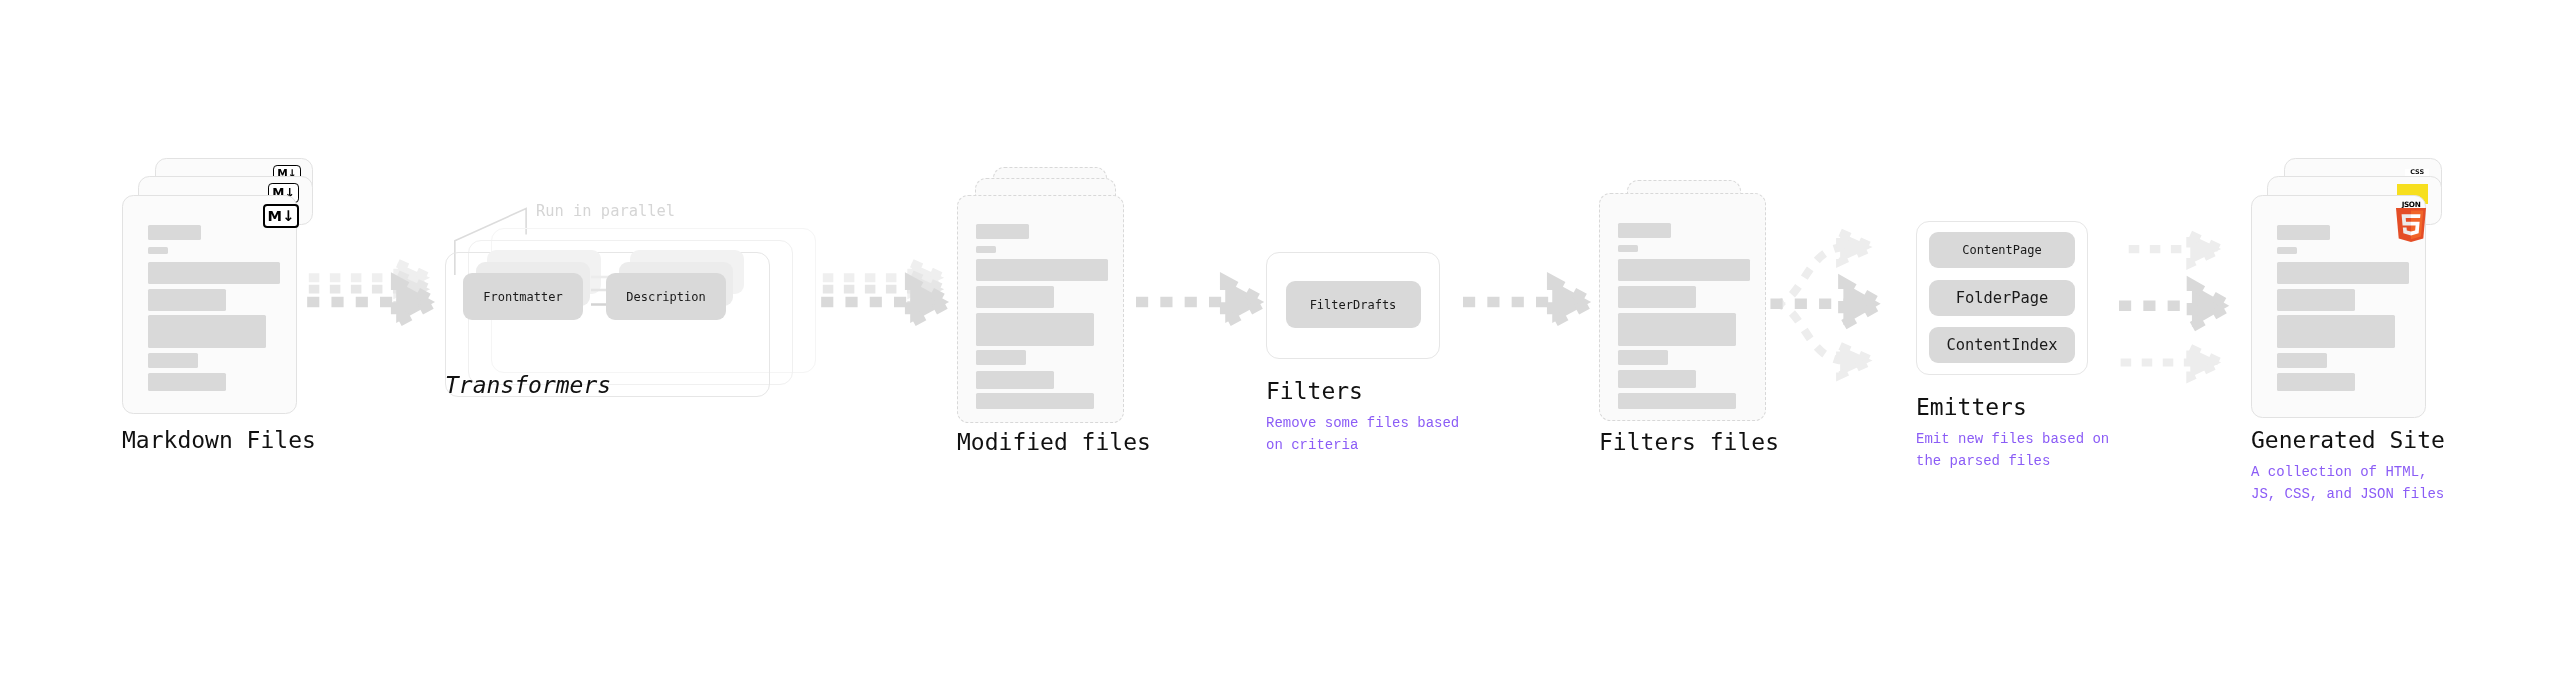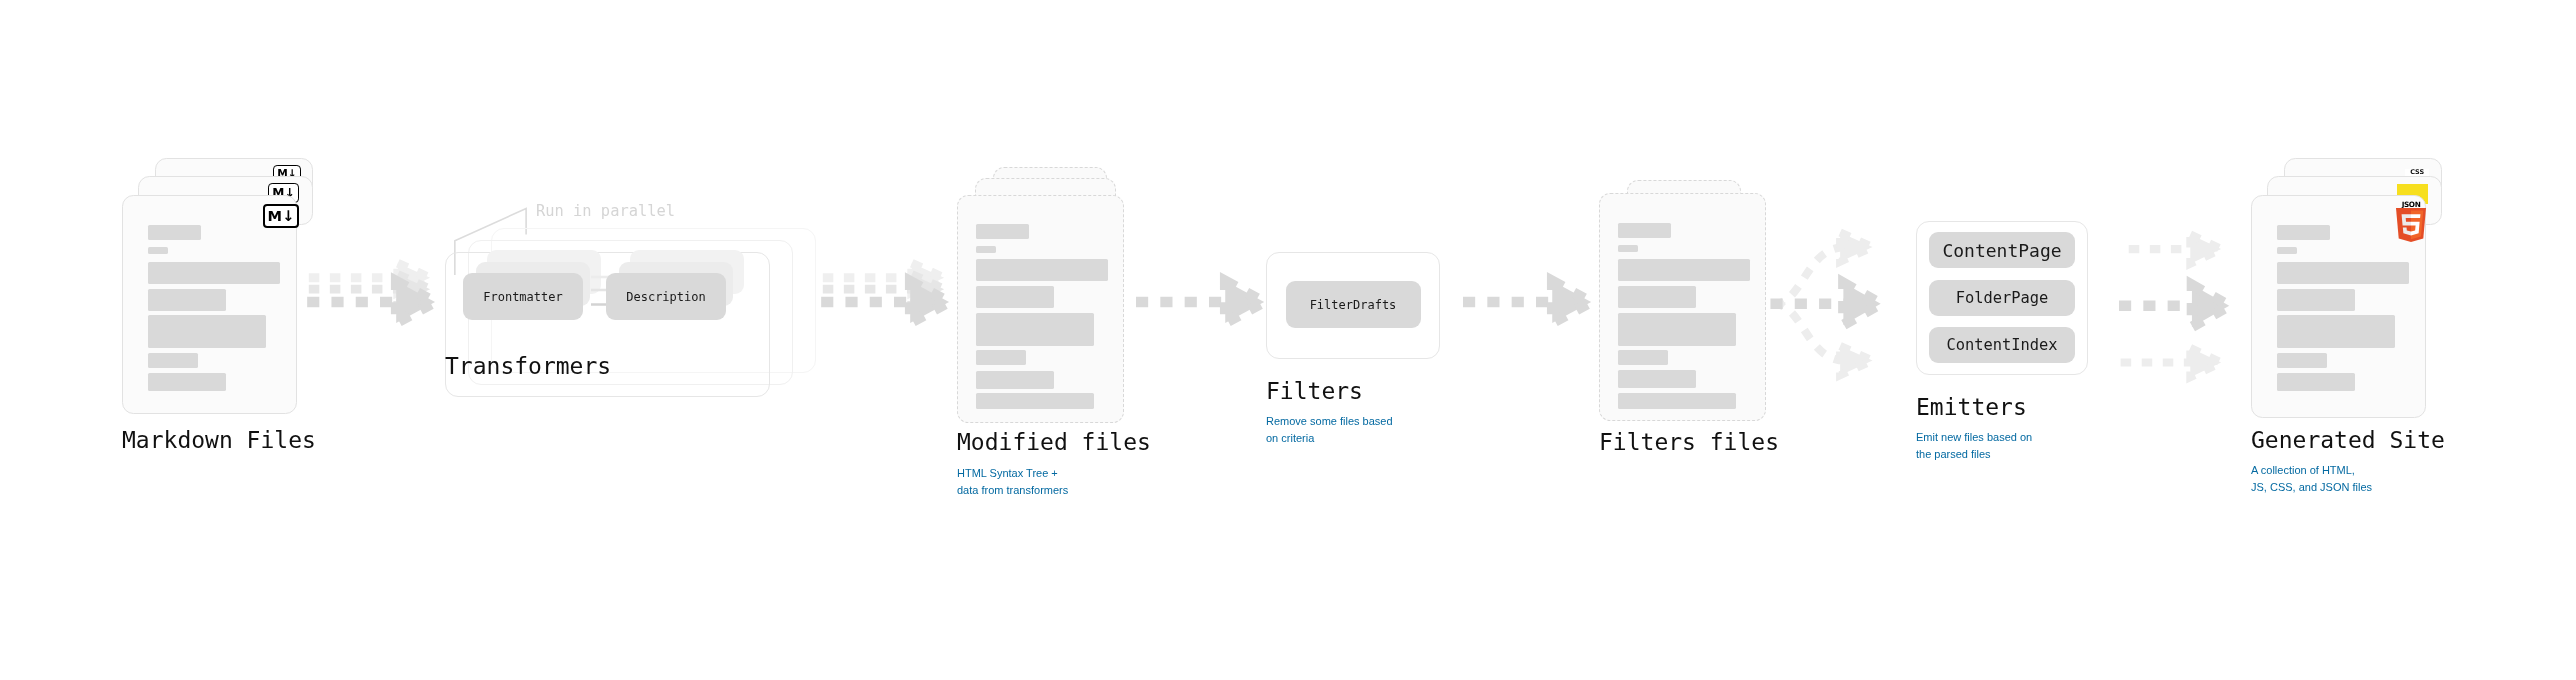--- a/index.html
+++ b/index.html
@@ -77,22 +77,22 @@
   .pill.ghost2 { background: #f2f2f2; color: transparent; }
 
   
   .title {
     position: absolute;
     font-size: 23px; color: #111; white-space: nowrap;
     font-family: "DejaVu Sans Mono", "Liberation Mono", monospace;
   }
   .sub {
     position: absolute;
-    font-size: 11px; line-height: 1.55; color: #0369a1;
-    font-family: Liberation Sans, sans-serif;
+    font-size: 14px; line-height: 1.55; color: #8b5cf6;
+    font-family: Liberation Mono, monospace;
     white-space: pre-line;
   }
   .sub ul { list-style: none; }
   .sub li { white-space: nowrap; }
   .sub li:before { content: "\2022\00a0"; }
   .note {
     position: absolute; font-size: 15.4px; color: #d5d5d5;
     font-family: "DejaVu Sans Mono", "Liberation Mono", monospace;
     white-space: nowrap;
   }
@@ -166,21 +166,21 @@
       <g stroke="#d3d3d3" stroke-width="3" fill="#d3d3d3">
         <line x1="0" y1="40" x2="52" y2="40"></line>
           <polygon points="50,34 64,40 50,46"></polygon>
       </g>
     </svg>
 
     <div class="pill" style="left:18px; top:78px; width:120px; height:47px;">Frontmatter</div>
     <div class="pill" style="left:161px; top:78px; width:120px; height:47px;">Description</div>
   </div>
 
-  <div class="title" style="left:445px; top:353px;">Transformers</div>
+  <div class="title" style="left:445px; top:372px;font-style:italic;">Transformers</div>
 
   <svg style="left:821px; top:260px;" width="146" height="89" viewBox="0 0 180 110">
     <g stroke="#efefef" stroke-width="11" stroke-dasharray="13 13" fill="#efefef">
       <line x1="2" y1="22" x2="118" y2="22"></line>
         <polygon points="112,4 152,22 112,40"></polygon>
     </g>
     <g stroke="#e6e6e6" stroke-width="11" stroke-dasharray="13 13" fill="#e6e6e6">
       <line x1="2" y1="36" x2="118" y2="36"></line>
         <polygon points="112,18 152,36 112,54"></polygon>
     </g>
@@ -198,22 +198,20 @@
       <div class="sk" style="left:18px; top:50px; width:19.5px; height:6.5px;"></div>
       <div class="sk" style="left:18px; top:63px; width:132px; height:22px;"></div>
       <div class="sk" style="left:18px; top:90px; width:78px; height:22px;"></div>
       <div class="sk" style="left:18px; top:117px; width:118px; height:32.5px;"></div>
       <div class="sk" style="left:18px; top:154px; width:50px; height:15.4px;"></div>
       <div class="sk" style="left:18px; top:175px; width:78px; height:18px;"></div>
       <div class="sk" style="left:18px; top:197px; width:118px; height:16.3px;"></div>
     </div>
   </div>
   <div class="title" style="left:957px; top:429px;">Modified files</div>
-  <div class="sub" style="left:957px; top:465px;">HTML Syntax Tree +
-data from transformers</div>
 
   <svg style="left:1136px; top:284px;" width="146" height="49" viewBox="0 0 180 60">
     <g stroke="#d9d9d9" stroke-width="13" stroke-dasharray="15 15" fill="#d9d9d9">
       <line x1="0" y1="22" x2="118" y2="22"></line>
         <polygon points="110,-4 158,22 110,48"></polygon>
     </g>
   </svg>
 
   <div class="stack" style="left:1266px; top:252px; width:187px; height:114px;">
     <div class="gbox" style="left:0px; top:0px; width:174px; height:107px;"></div>
@@ -255,21 +253,21 @@
         <polygon points="86,148 126,166 86,184"></polygon>
     </g>
     <g stroke="#d9d9d9" stroke-width="13" stroke-dasharray="15 15" fill="#d9d9d9">
       <line x1="0" y1="96" x2="96" y2="96"></line>
         <polygon points="90,70 136,96 90,122"></polygon>
     </g>
   </svg>
 
   <div class="stack" style="left:1916px; top:221px; width:203px; height:163px;">
     <div class="gbox" style="left:0px; top:0px; width:172px; height:154px;"></div>
-    <div class="pill" style="left:13px; top:11.4px; width:146px; height:36px; font-size:18px;">ContentPage</div>
+    <div class="pill" style="left:13px; top:11.4px; width:146px; height:36px; font-size:12px;">ContentPage</div>
     <div class="pill" style="left:13px; top:59px; width:146px; height:36px; font-size:15.4px;text-align:right;">FolderPage</div>
     <div class="pill" style="left:13px; top:106px; width:146px; height:36px; font-size:15.4px;">ContentIndex</div>
   </div>
   <div class="title" style="left:1916px; top:394px;">Emitters</div>
   <div class="sub" style="left:1916px; top:429px;">Emit new files based on
 the parsed files</div>
 
   <svg style="left:2119px; top:228px;" width="154" height="154" viewBox="0 0 190 190">
     <g stroke="#ededed" stroke-width="10" stroke-dasharray="13 13" fill="#ededed">
       <line x1="12" y1="26" x2="96" y2="26"></line>

